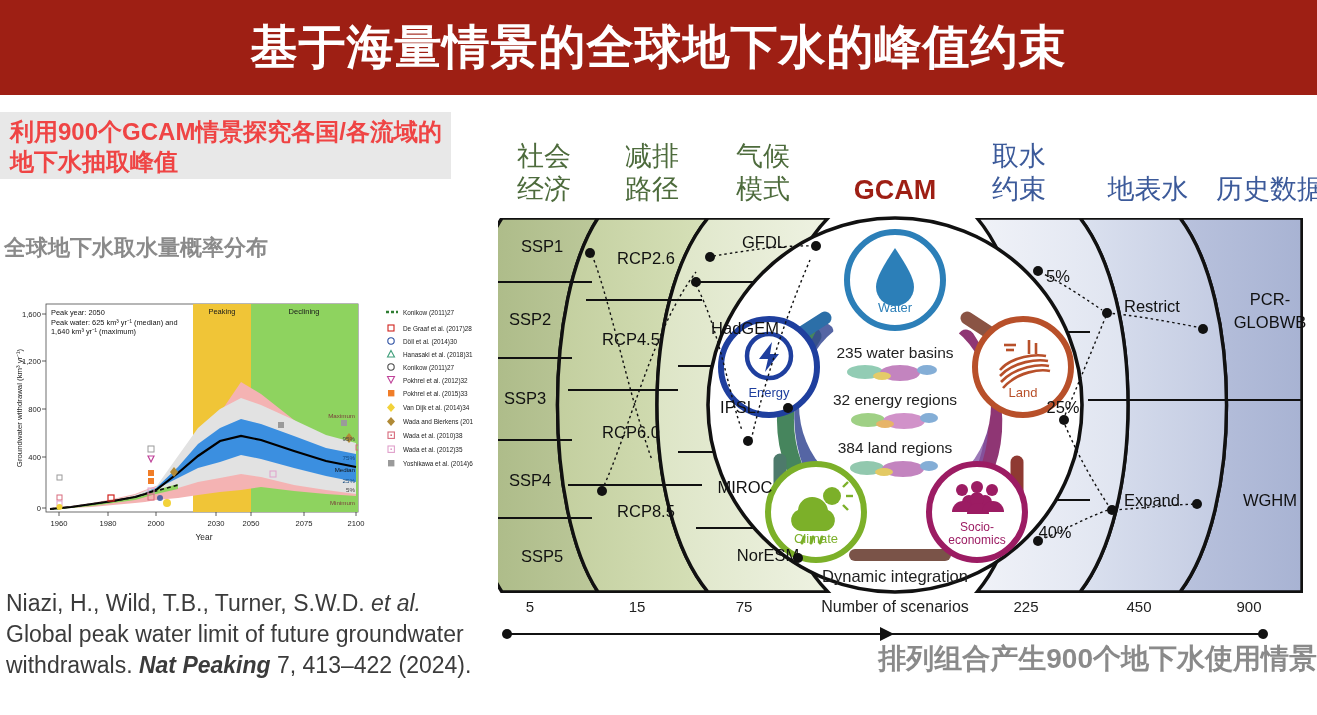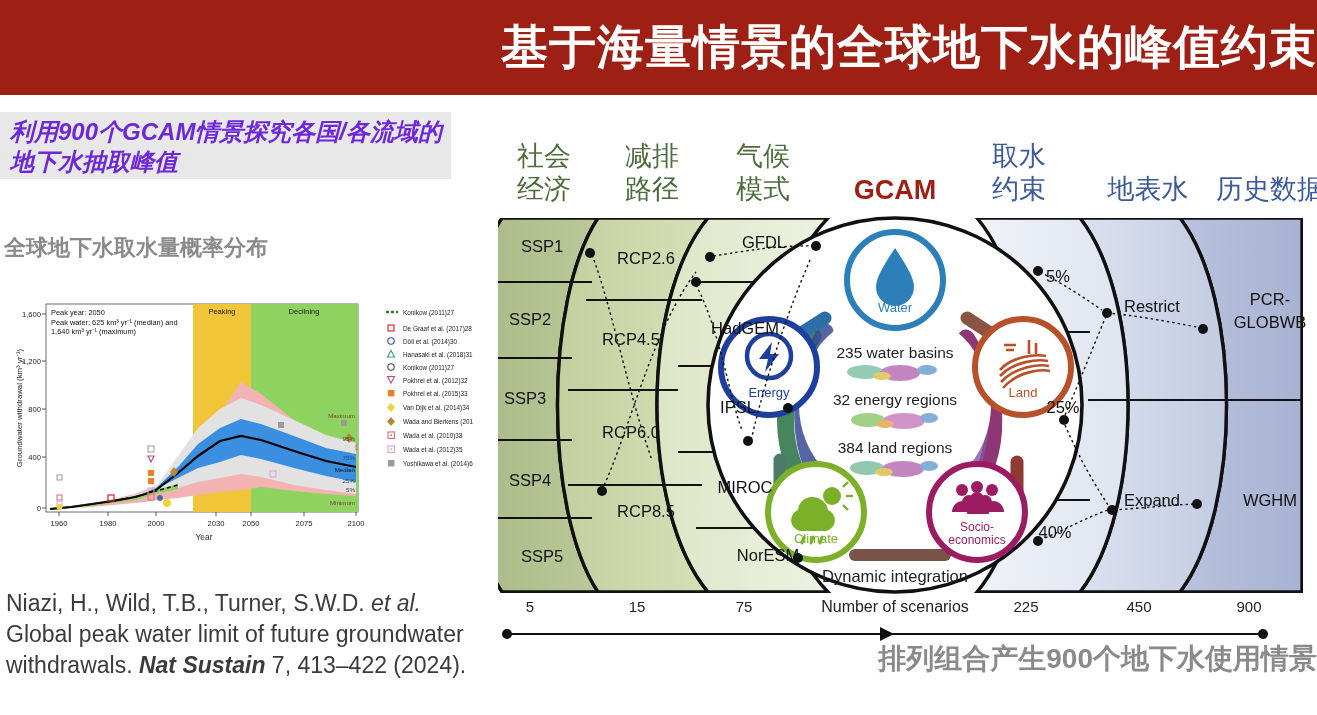--- a/index.html
+++ b/index.html
@@ -3,29 +3,29 @@
 <meta charset="utf-8">
 <style>
   * { box-sizing: border-box; margin:0; padding:0; }
   html,body { width:1317px; height:715px; overflow:hidden; background:#fff;
               font-family:"Liberation Sans", sans-serif; }
   #slide { position:relative; width:1317px; height:715px; background:#ffffff; }
 
   
   #title-bar { position:absolute; left:0; top:0; width:1317px; height:95px;
                background:#9e1f14; }
-  #title-text { position:absolute; left:0; top:7px; width:1317px; text-align:right;
+  #title-text { position:absolute; left:0; top:7px; width:1317px; text-align:center;
                 color:#ffffff; font-size:47px; font-weight:bold; letter-spacing:1px;
                 line-height:80px; }
 
   
   #left-heading-box { position:absolute; left:0; top:112px; width:451px; height:67px;
                       background:#e8e8e8; }
   #left-heading { position:absolute; left:10px; top:117px; width:440px;
-                  font-size:24px; font-weight:bold; color:#6d28d9; line-height:30px;font-style:italic; }
+                  font-size:24px; font-weight:bold; color:#ef4444; line-height:30px; }
 
   #chart-title { position:absolute; left:4px; top:234px; width:420px;
                  font-size:22px; font-weight:bold; color:#8a8a8a; line-height:27px; }
   #chart-subtitle { position:absolute; left:20px; top:261px; width:420px;
                     font-size:22px; font-weight:normal; color:#a6a6a6; line-height:27px; }
 
   
   #figure { position:absolute; left:8px; top:300px; width:465px; height:265px;
             background:#ffffff; }
   #figure svg { display:block; }
@@ -214,21 +214,21 @@
         </g>
         <g>
           <rect x="380" y="160" width="6.4" height="6.4" fill="#9a9a9a"></rect>
           <text x="395" y="166" font-size="6.4" fill="#222">Yoshikawa et al. (2014)66</text>
         </g>
       </g>
     </svg>
   </div>
 
   <div id="citation">
-    <span>Niazi, H., Wild, T.B., Turner, S.W.D. </span><i>et al.</i><span> Global peak water limit of future groundwater withdrawals. </span><b>Nat Sustain</b><span> 7, 413–422 (2024).</span>
+    <span>Niazi, H., Wild, T.B., Turner, S.W.D. </span><i>et al.</i><span> Global peak water limit of future groundwater withdrawals. </span><b>Nat Peaking</b><span> 7, 413–422 (2024).</span>
   </div>
 
   <div id="diagram">
     <svg width="837" height="615" viewBox="0 0 837 615">
       <defs>
         <linearGradient id="g1" x1="0" y1="0" x2="1" y2="0">
           <stop offset="0" stop-color="#a9b884"></stop>
             <stop offset="1" stop-color="#bcc89a"></stop>
         </linearGradient>
         <linearGradient id="g2" x1="0" y1="0" x2="1" y2="0">

